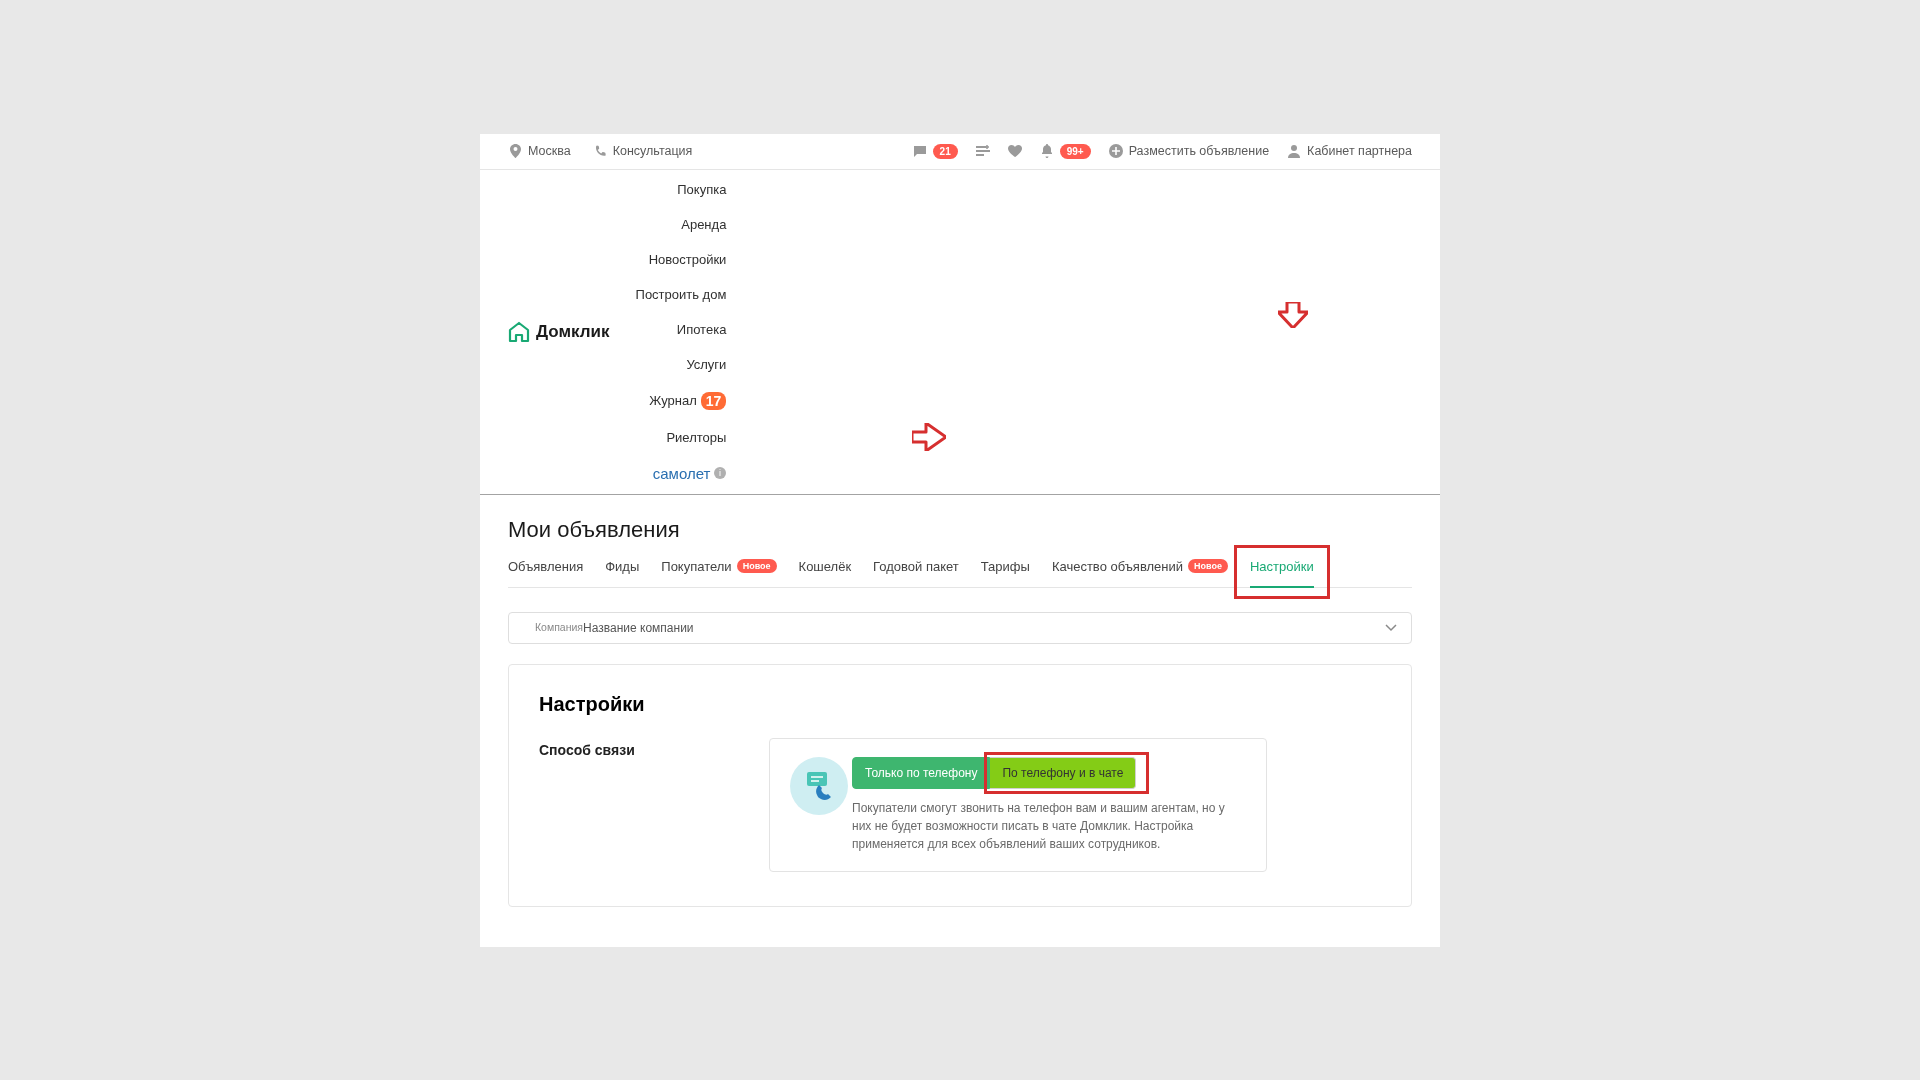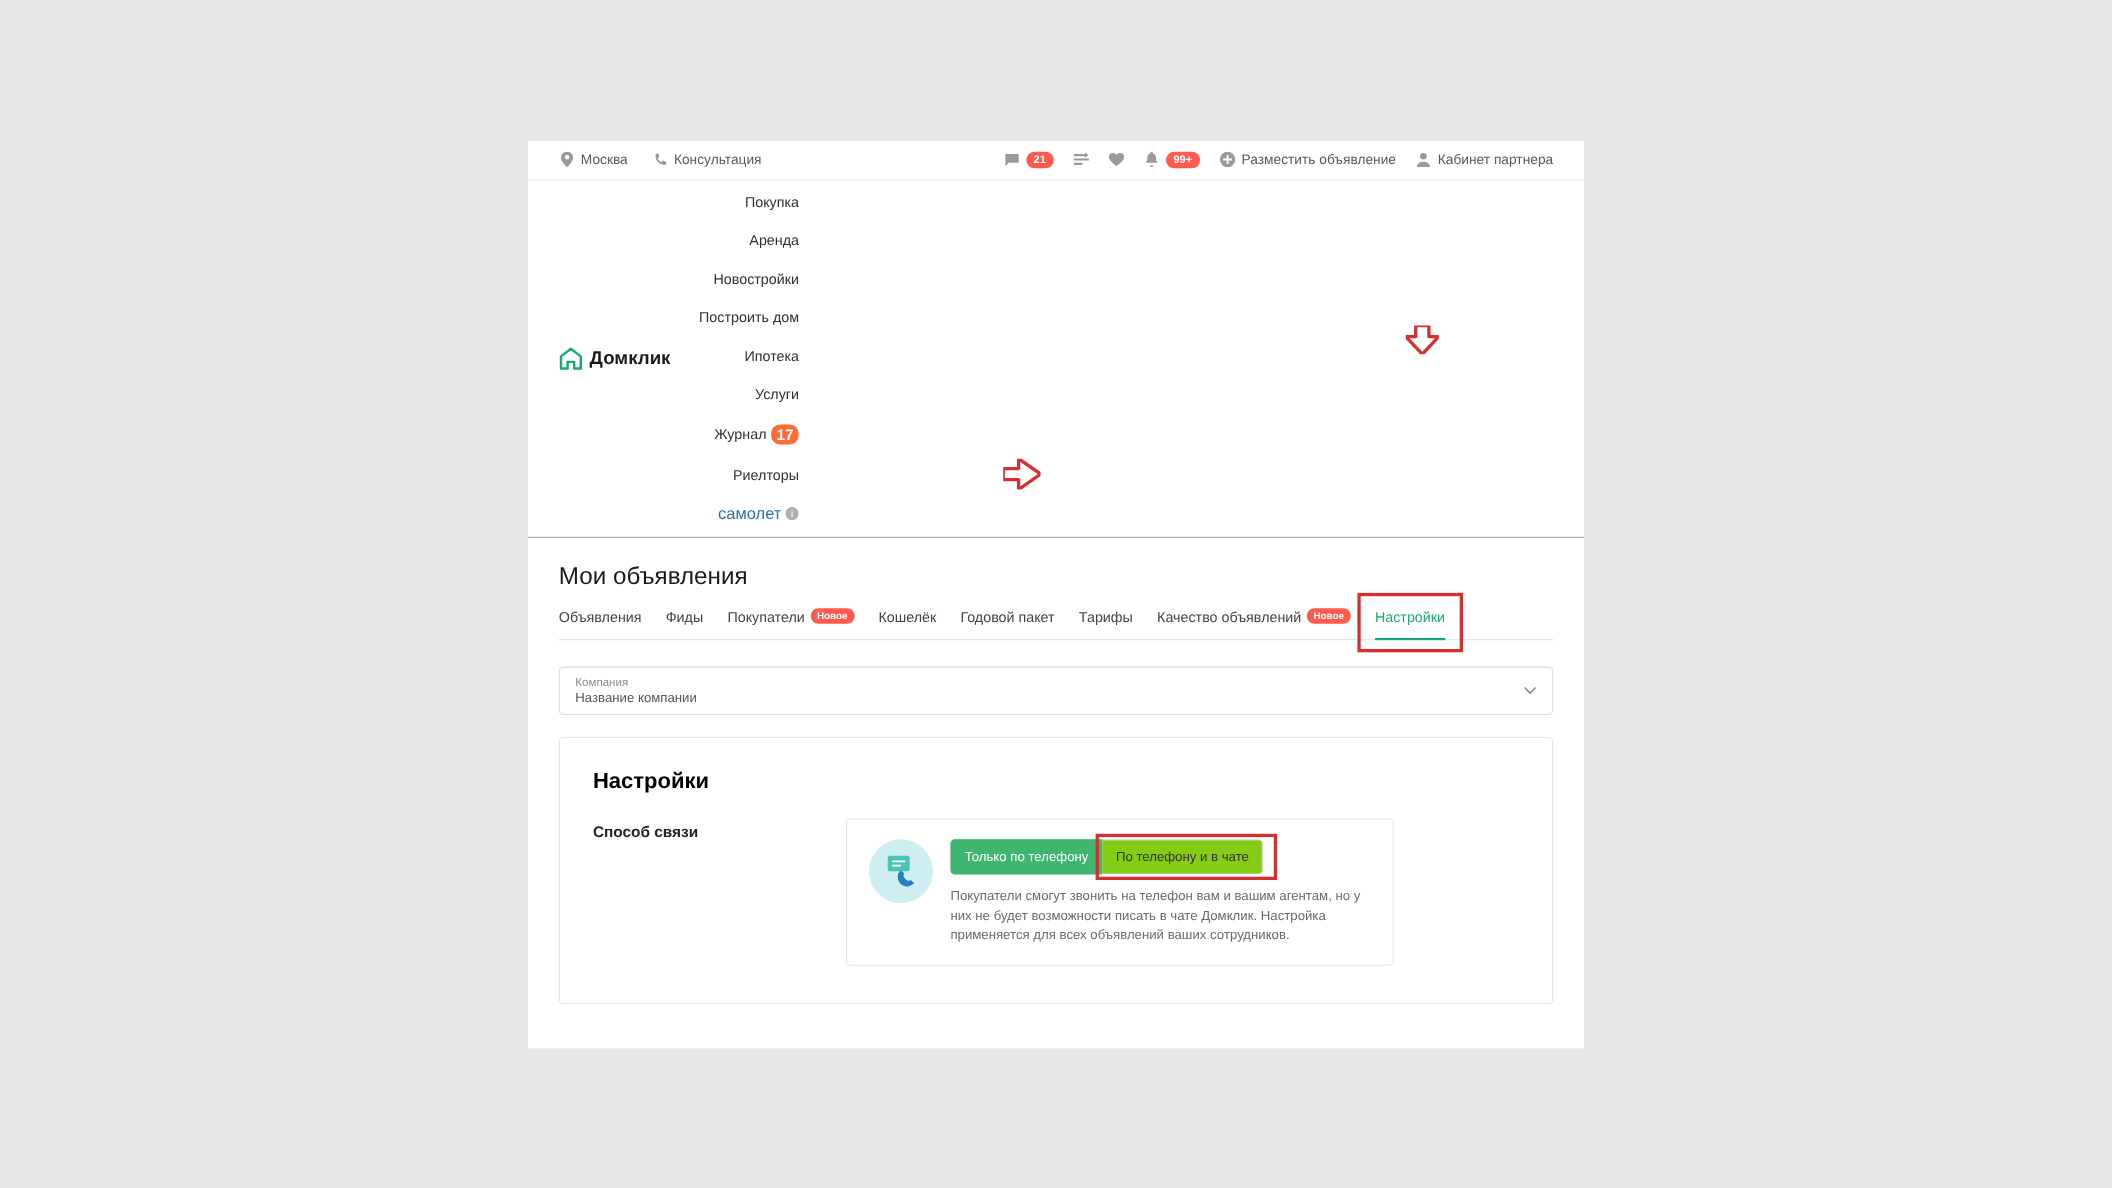--- a/index.html
+++ b/index.html
@@ -101,39 +101,39 @@
   }
   .dropdown-card {
     margin-top: 24px;
     border: 1px solid #dedede;
     border-radius: 4px;
     padding: 8px 14px;
     display: flex;
     align-items: center;
     position: relative;
   }
-  .dropdown-inner { display: flex; flex-direction: column; }
+  .dropdown-inner { display: flex; flex-direction: row; margin-left: 12px; }
   .dropdown-label { font-size: 10.5px; color: #8a8a8a; }
   .dropdown-value { font-size: 12px; color: #555; }
   .chev { margin-left: auto; color: #8a8a8a; }
   .settings-card {
     margin-top: 20px;
     border: 1px solid #e5e5e5;
     border-radius: 4px;
     padding: 28px 30px 34px;
   }
   .settings-title { font-size: 20px; font-weight: 700; margin-bottom: 22px; }
   .settings-row { display: flex; gap: 30px; align-items: flex-start; }
   .settings-sublabel { font-size: 14px; font-weight: 600; color: #222; width: 200px; padding-top: 4px; }
   .option-box {
     border: 1px solid #e3e3e3;
     border-radius: 4px;
     padding: 18px 20px;
     display: flex;
-    gap: 16px;
+    gap: 4px;
     width: 498px;
     position: relative;
   }
   .option-icon {
     width: 58px;
     height: 58px;
     border-radius: 50%;
     background: #cfeef2;
     display: flex;
     align-items: center;

